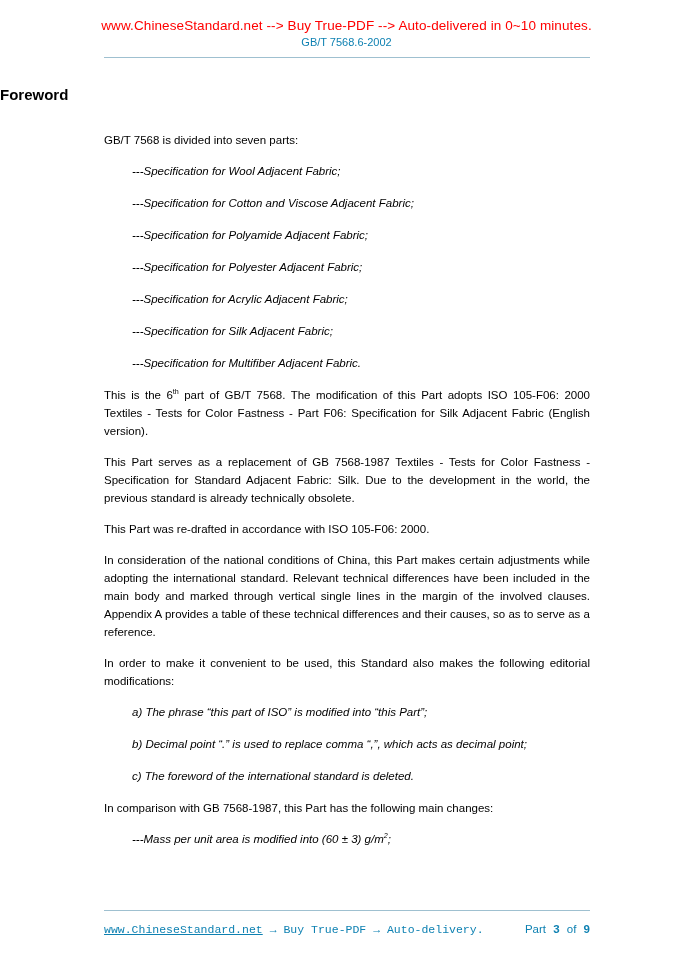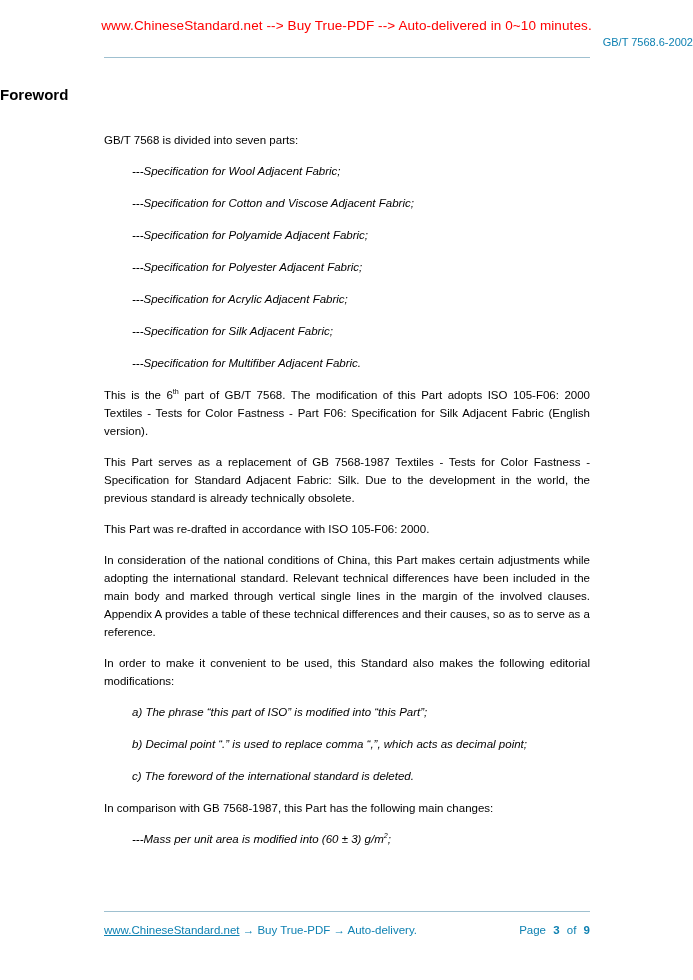--- a/index.html
+++ b/index.html
@@ -13,21 +13,21 @@
     overflow:hidden;
   }
   .promo{
     padding-top:18px;
     text-align:center;
     color:var(--promo-red,#ff0000);
     font-size:13.5px;
     letter-spacing:0.1px;
   }
   .std-code{
-    text-align:right;
+    text-align:center;
     color:var(--accent,#0e81b2);
     font-size:11px;
     margin-top:3px;
   }
   .rule{border:none;border-top:1px solid var(--rule,#9fc0d0);height:0;}
   .top-rule{margin:9px 103px 0 104px;}
   .title{
     text-align:left;
     font-size:15px;
     font-weight:bold;
@@ -53,21 +53,21 @@
     left:104px;right:103px;bottom:44px;
   }
   .footer-rule{margin-bottom:12px;}
   .footer-row{
     display:flex;
     justify-content:space-between;
     align-items:baseline;
     color:var(--accent,#0e81b2);
     font-size:11.5px;
   }
-  .footer-left{white-space:pre;}
+  .footer-left{white-space:pre;font-family:Liberation Mono, monospace;}
   .footer-link{
     color:var(--accent,#0e81b2);
     text-decoration:underline;
     cursor:pointer;
   }
   .page-ind span{margin-left:4px;}
   .page-ind .num{font-weight:bold;}
 </style>
 </head>
 <body>
@@ -101,21 +101,21 @@
       <p class="alpha"><span>c) The foreword of the international standard is deleted.</span></p>
       <p class="p"><span>In comparison with GB 7568-1987, this Part has the following main changes:</span></p>
       <p class="dash"><span>---Mass per unit area is modified into (60 ± 3) g/m</span><sup>2</sup><span>;</span></p>
     </div>
 
   <div class="footer">
     <hr class="rule footer-rule">
     <div class="footer-row">
       <div class="footer-left"><a class="footer-link">www.ChineseStandard.net</a><span> → Buy True-PDF → Auto-delivery.</span></div>
       <div class="page-ind">
-        <span>Page</span>
+        <span>Part</span>
         <span class="num">3</span>
         <span>of</span>
         <span class="num">9</span>
       </div>
     </div>
   </div>
 
 </div>
 
 </body></html>

